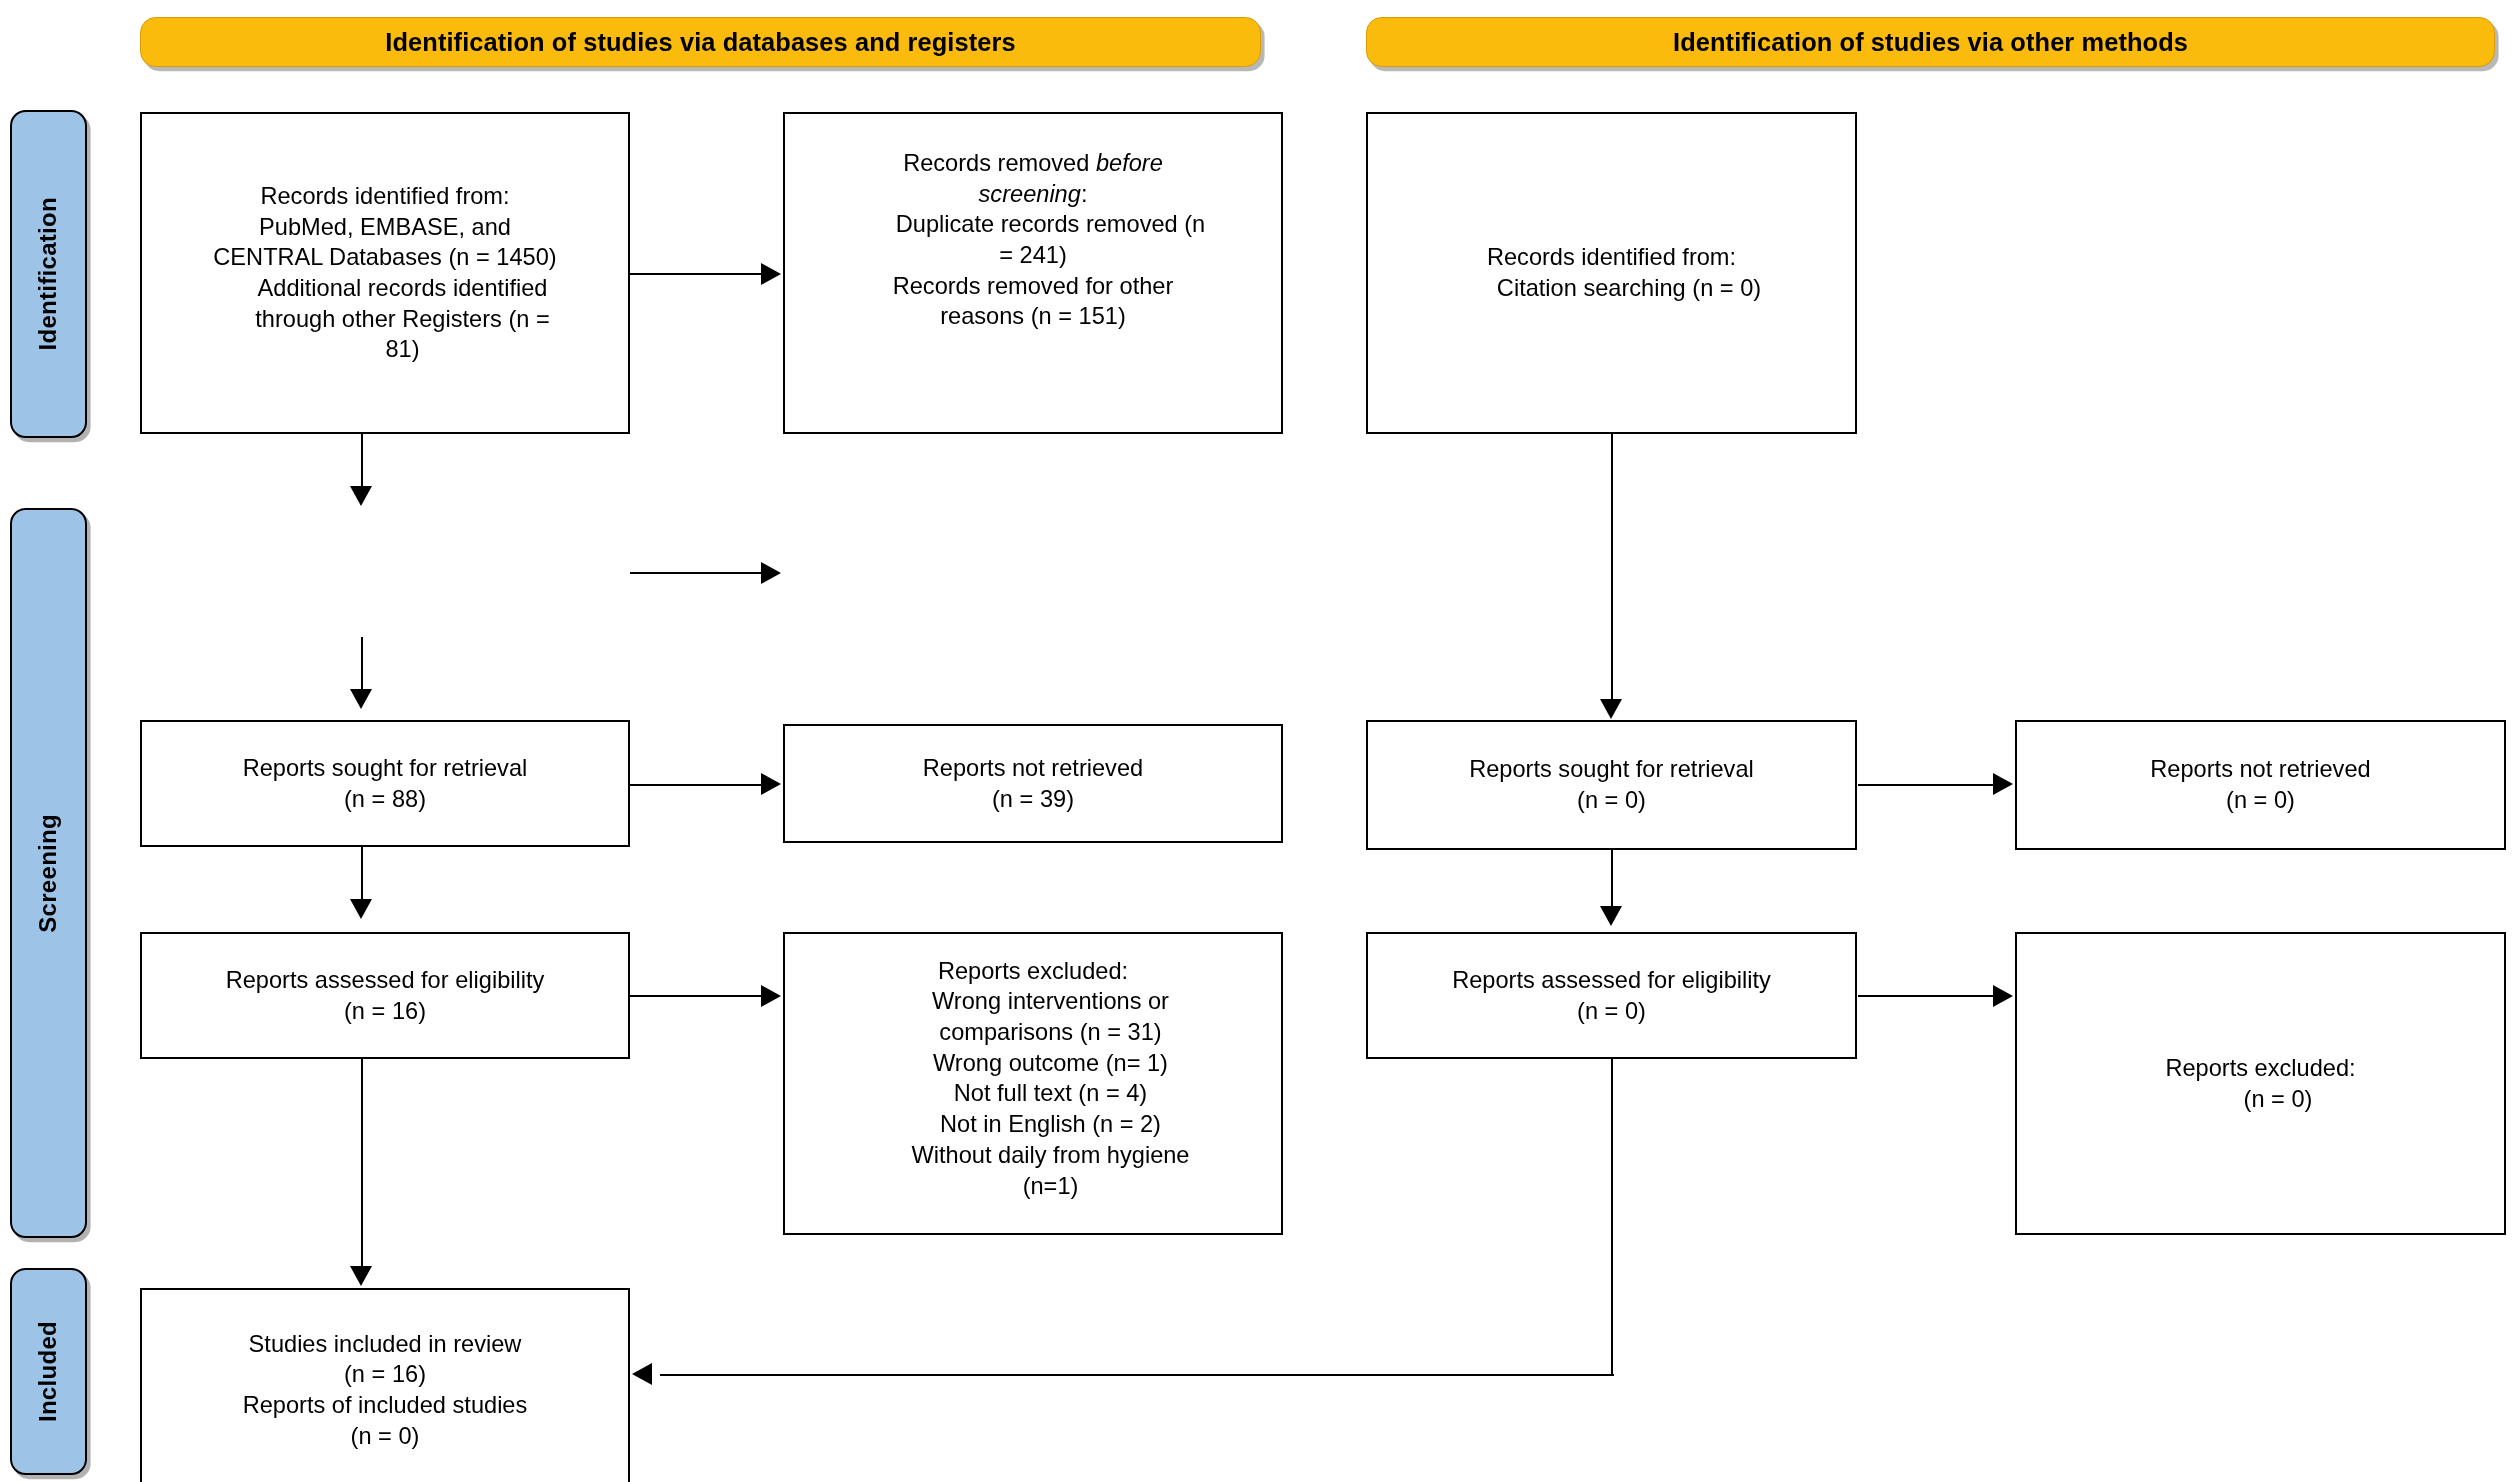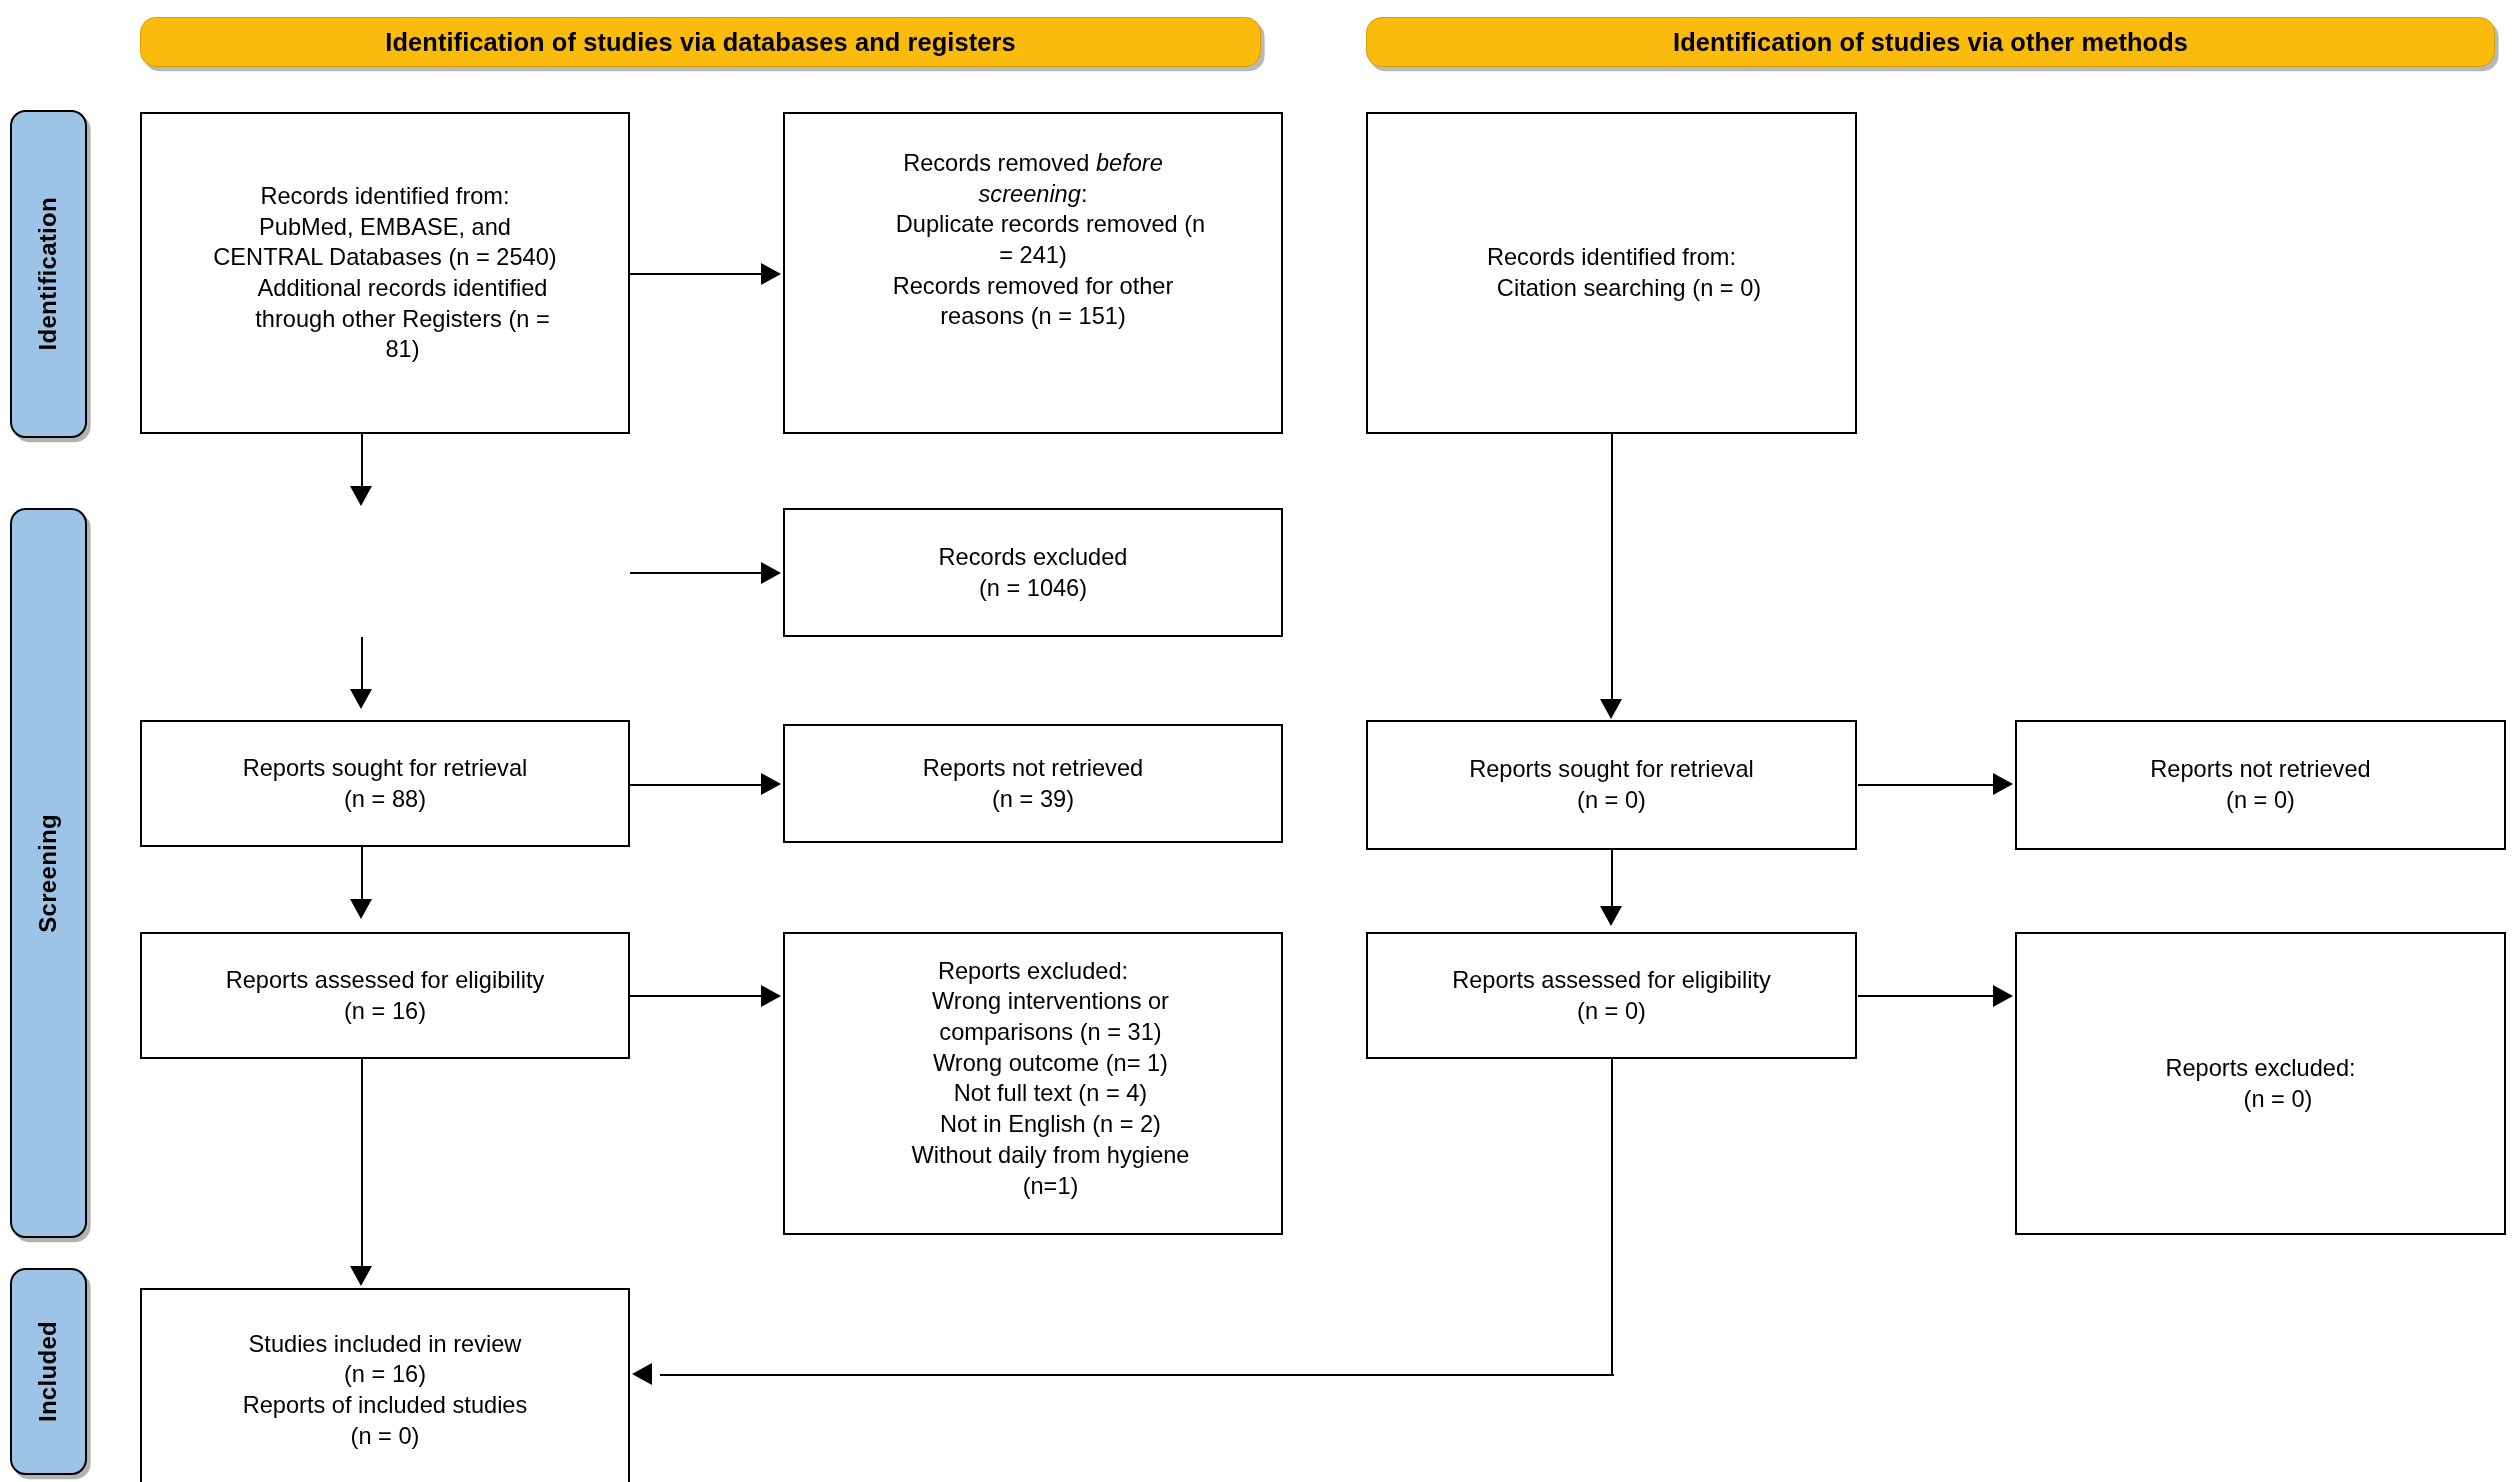--- a/index.html
+++ b/index.html
@@ -102,21 +102,21 @@
   </div>
 
   <div class="stage-label" style="left:9.7px;top:1268px;width:73px;height:203px;">
     <span>Included</span>
   </div>
 
   <div class="node" style="left:140px;top:112px;width:490px;height:322px;">
     <div class="lines">
       <div>Records identified from:</div>
       <div>PubMed, EMBASE, and</div>
-      <div>CENTRAL Databases (n = 2540)</div>
+      <div>CENTRAL Databases (n = 1450)</div>
       <div class="indent">Additional records identified</div>
       <div class="indent">through other Registers (n =</div>
       <div class="indent">81)</div>
     </div>
   </div>
 
   <div class="node" style="left:783px;top:112px;width:500px;height:322px;">
     <div class="lines" style="align-self:flex-start;margin-top:25.4px;">
       <div><span>Records removed </span><span class="ital">before</span></div>
       <div><span class="ital">screening</span><span>:</span></div>
@@ -127,26 +127,20 @@
     </div>
   </div>
 
   <div class="ln h" style="left:630px;top:273px;width:132px;"></div>
   <div class="arrow right" style="left:761px;top:263px;"></div>
 
   <div class="ln v" style="left:361px;top:434px;height:53px;"></div>
   <div class="arrow down" style="left:350px;top:486px;"></div>
 
 
-  <div class="node" style="left:783px;top:508px;width:500px;height:129px;">
-    <div class="lines">
-      <div>Records excluded</div>
-      <div>(n = 1046)</div>
-    </div>
-  </div>
 
   <div class="ln h" style="left:630px;top:572px;width:132px;"></div>
   <div class="arrow right" style="left:761px;top:562px;"></div>
 
   <div class="ln v" style="left:361px;top:637px;height:53px;"></div>
   <div class="arrow down" style="left:350px;top:689px;"></div>
 
   <div class="node" style="left:140px;top:720px;width:490px;height:127px;">
     <div class="lines">
       <div>Reports sought for retrieval</div>

